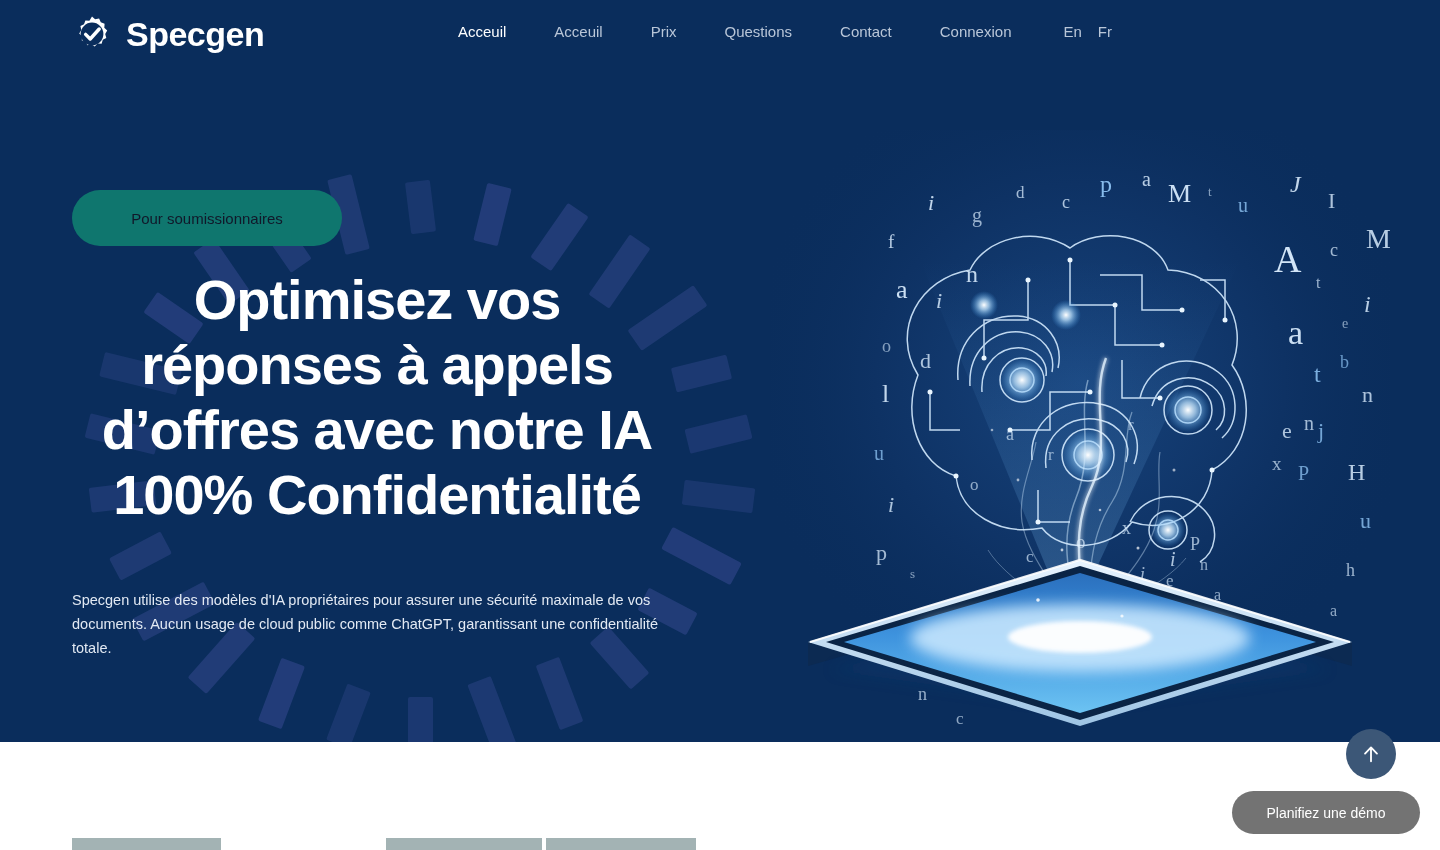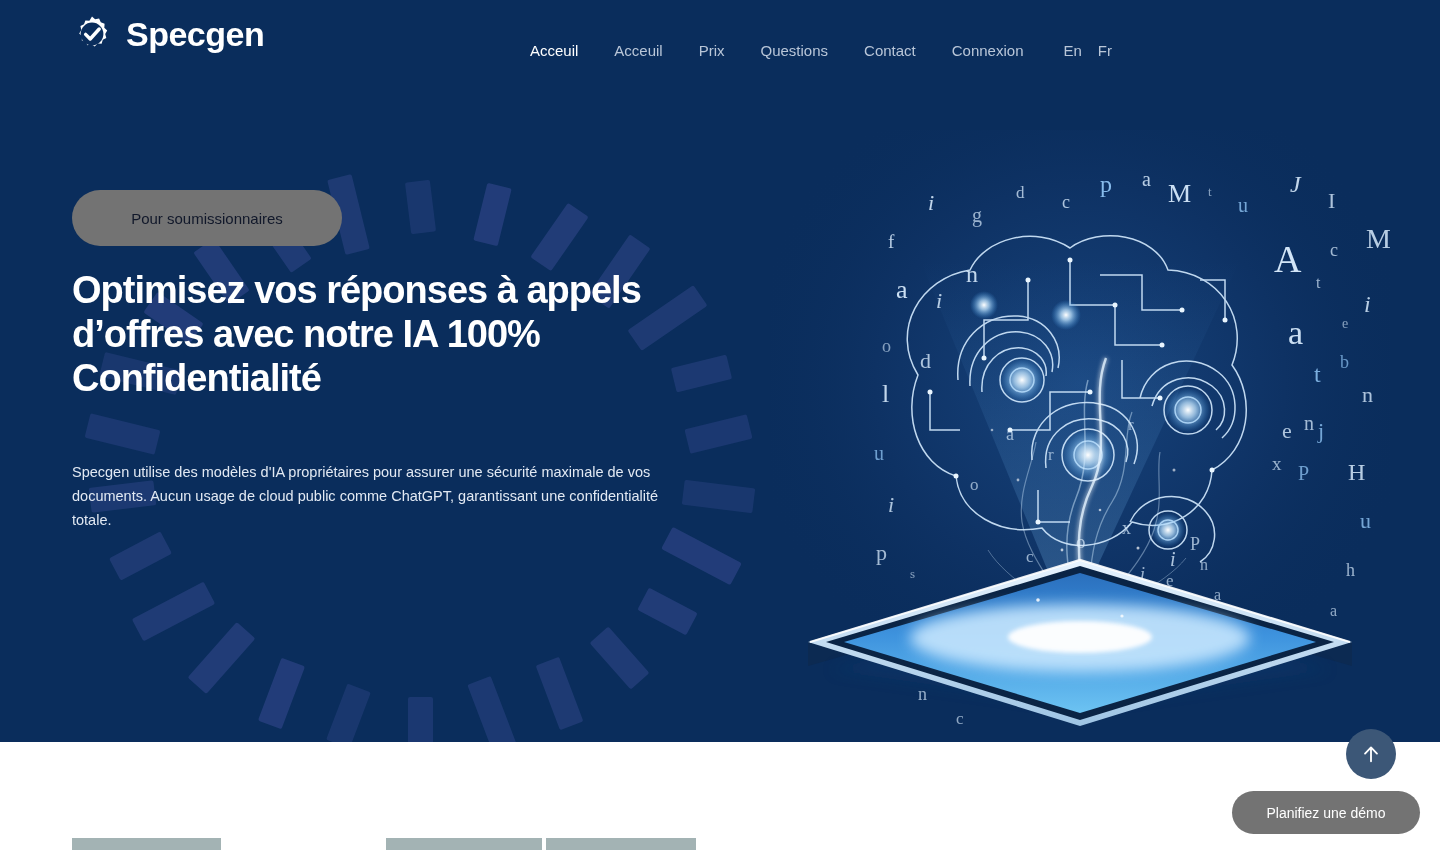--- a/index.html
+++ b/index.html
@@ -78,24 +78,24 @@
   .brand-name {
     color: #ffffff;
     font-size: 34px;
     font-weight: bold;
     letter-spacing: -0.5px;
     line-height: 1;
   }
 
   .nav {
     position: absolute;
-    right: 100px; top: 39px;
+    right: 100px; top: 20px;
     display: flex;
     align-items: flex-start;
-    gap: 4px;
+    gap: 16px;
   }
   .nav-item {
     color: #b9c6d8;
     font-size: 15px;
     padding: 0 16px;
     line-height: 24px;
     cursor: pointer;
     white-space: nowrap;
   }
   .nav-item.active { color: #ffffff; }
@@ -126,39 +126,40 @@
     border-radius: 28px;
     display: flex;
     align-items: center;
     justify-content: center;
     font-size: 15px;
     cursor: pointer;
     white-space: nowrap;
   }
   .pill-filled {
     width: 270px;
-    background: #737373;
+    background: #0f766e;
     color: #11182a;
     border: none;
   }
   .pill-outline {
     width: 210px;
     background: transparent;
     color: #ffffff;
     border: 1.5px solid #c9d4e4;
   }
 
   .headline {
     color: #ffffff;
-    font-size: 38px;
+    font-size: 56px;
     font-weight: bold;
     line-height: 1.16;
     letter-spacing: -1px;
     margin-top: 16px;
     max-width: 610px;
+    text-align: center;
   }
 
   .subtext {
     color: #e2e9f3;
     font-size: 14.5px;
     line-height: 1.66;
     margin-top: 60px;
     max-width: 625px;
   }
 

